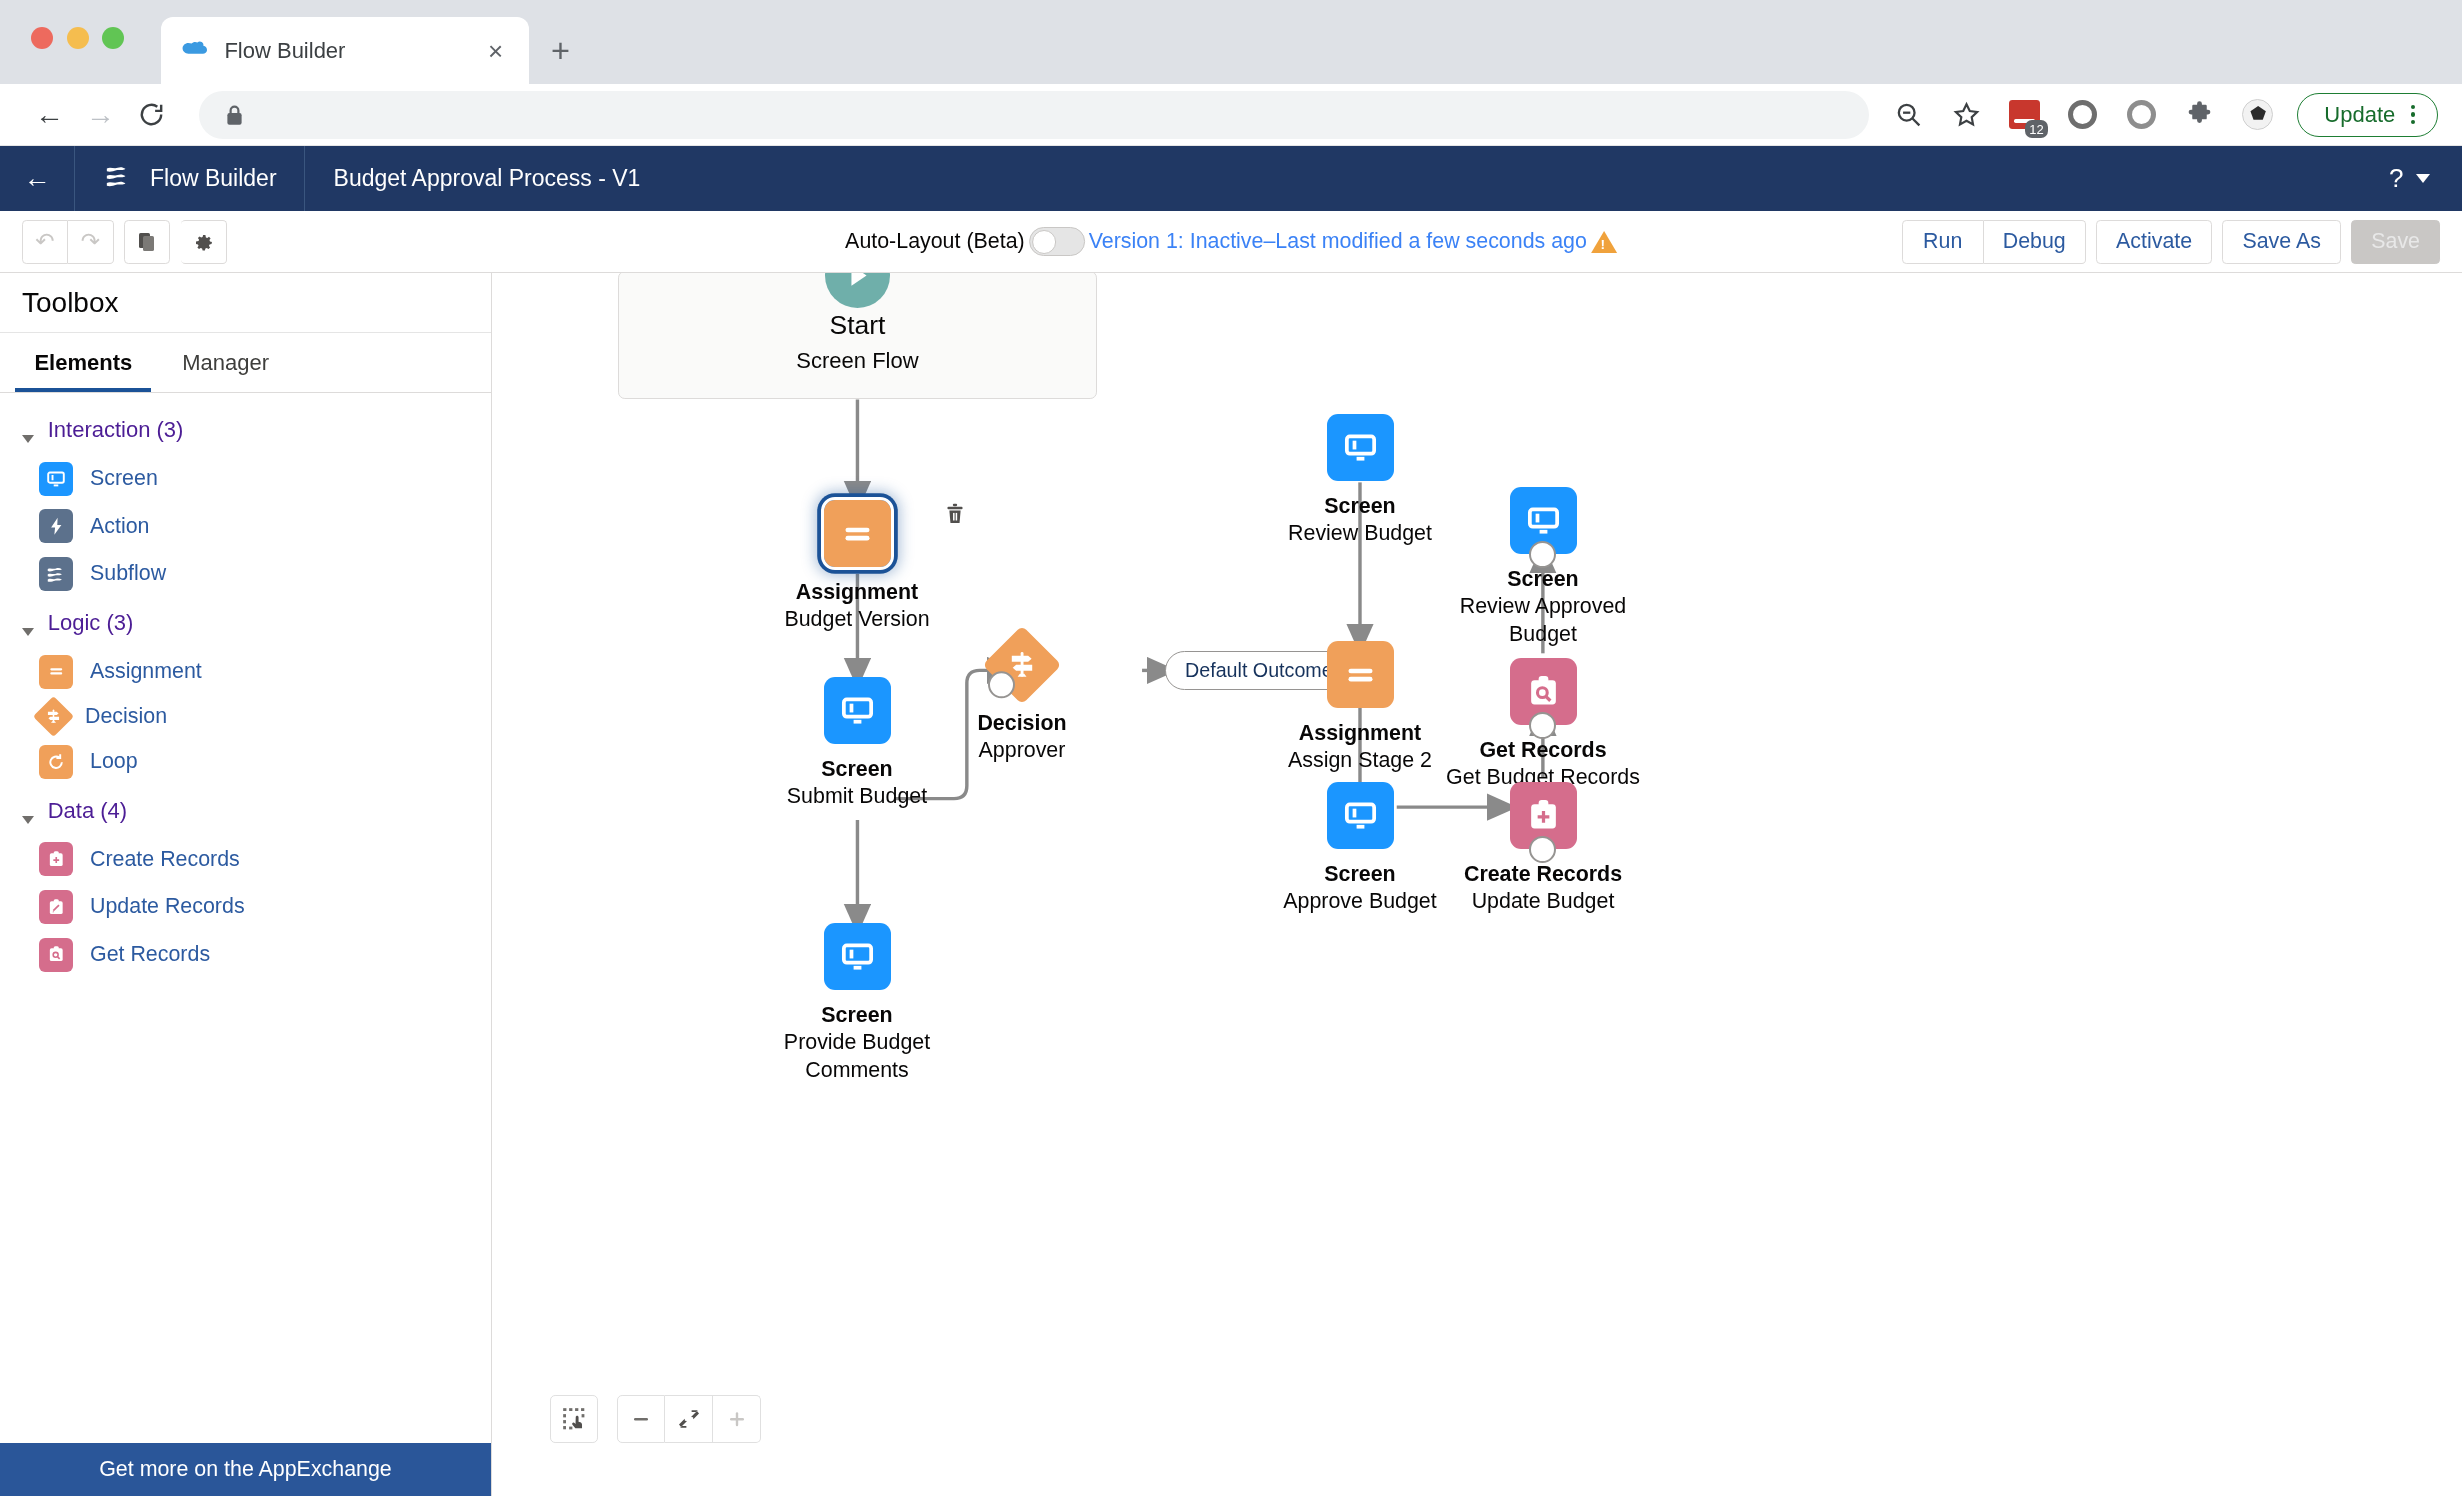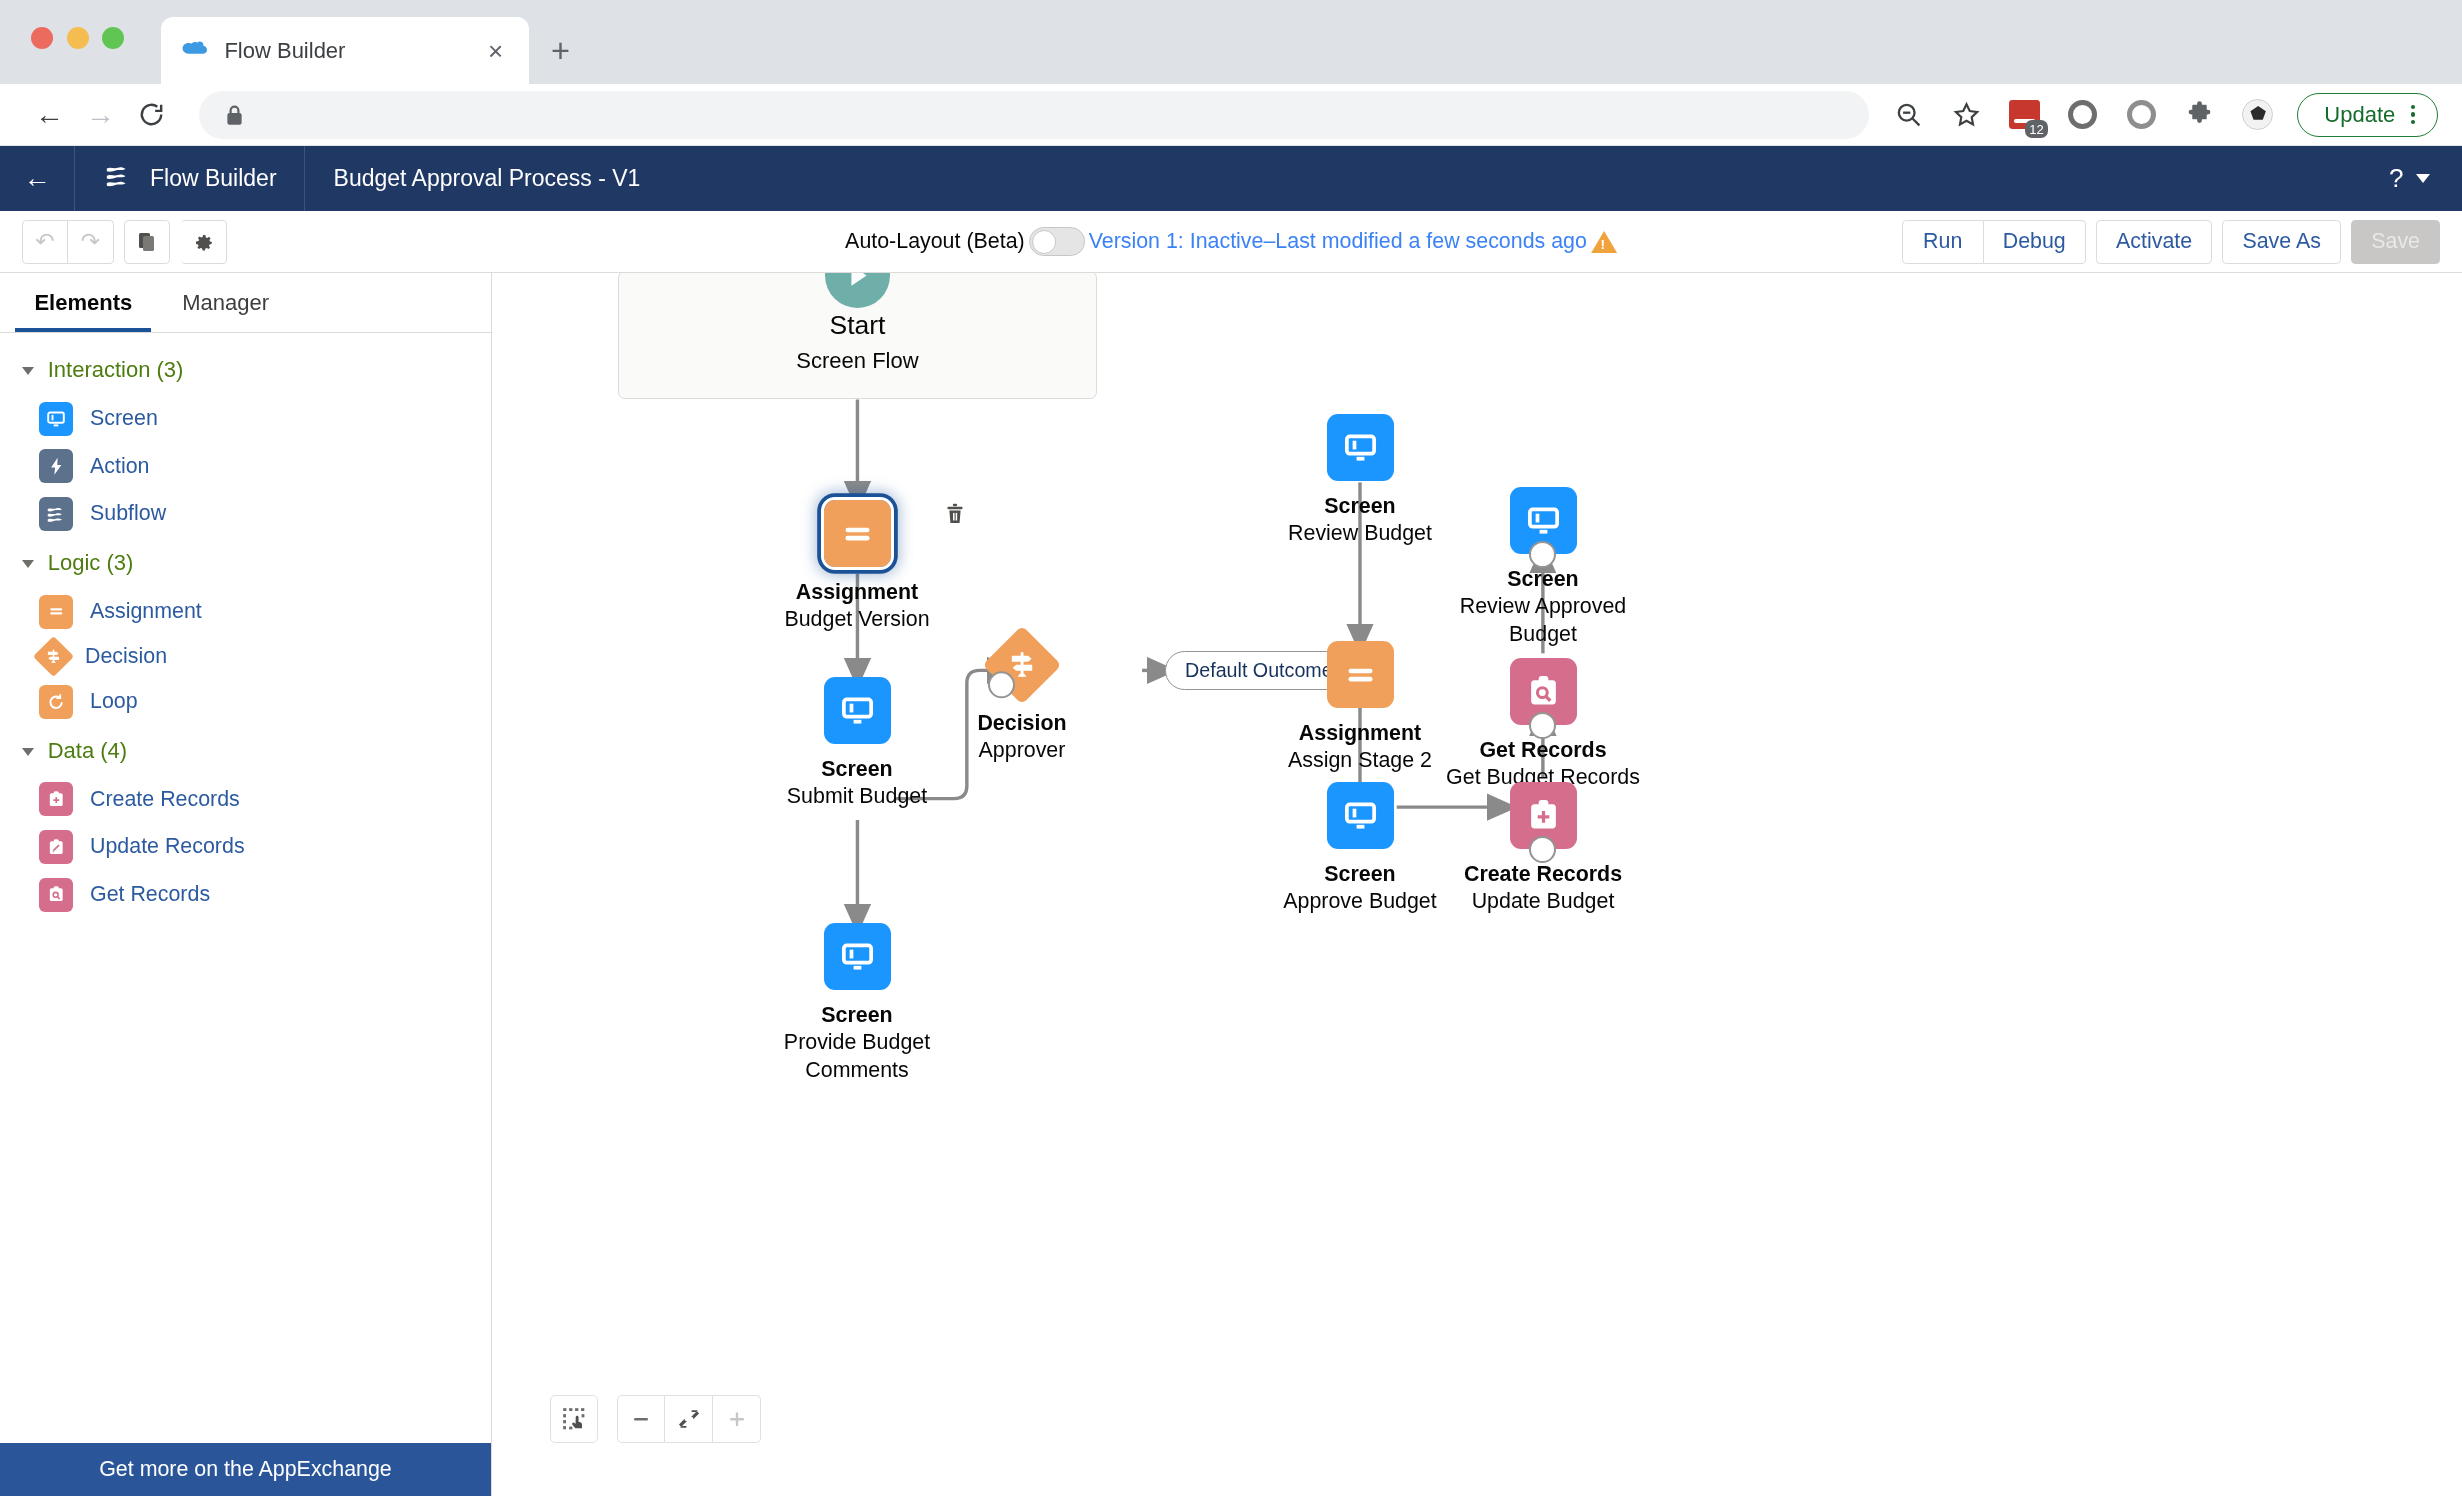--- a/index.html
+++ b/index.html
@@ -293,23 +293,23 @@
     font-size: 22px;
     color: #3e3e3c;
   }
   .tb-tab.active {
     font-weight: bold;
     color: #080707;
     border-bottom: 4.3px solid #1b5297;
   }
   .tbx-body { padding-top: 12px; overflow: hidden; flex: 1; }
   .group-header {
-    display: flex; align-items: center; gap: 13.7px;
+    display: flex; align-items: flex-end; gap: 13.7px;
     padding: 12px 0 12px 22px;
-    font-size: 22px; color: #4d7c0f;
+    font-size: 22px; color: #4c1d95;
   }
   .chev {
     width: 0; height: 0;
     border-left: 6.8px solid transparent;
     border-right: 6.8px solid transparent;
     border-top: 8.5px solid #706e6b;
     margin-top: 2.6px;
   }
   .el-item {
     display: flex; align-items: center; gap: 17px;
@@ -585,20 +585,21 @@
     <span class="tbtn pair-right">Debug</span>
     <span class="tbtn">Activate</span>
     <span class="tbtn">Save As</span>
     <span class="tbtn save-disabled">Save</span>
   </div>
 </div>
 
 <div class="main">
 
   <div class="toolbox">
+    <div class="toolbox-title">Toolbox</div>
     <div class="toolbox-tabs">
       <span class="tb-tab active">Elements</span>
       <span class="tb-tab">Manager</span>
     </div>
     <div class="tbx-body">
 
       <div class="group-header">
         <span class="chev"></span>
         <span>Interaction (3)</span>
       </div>

